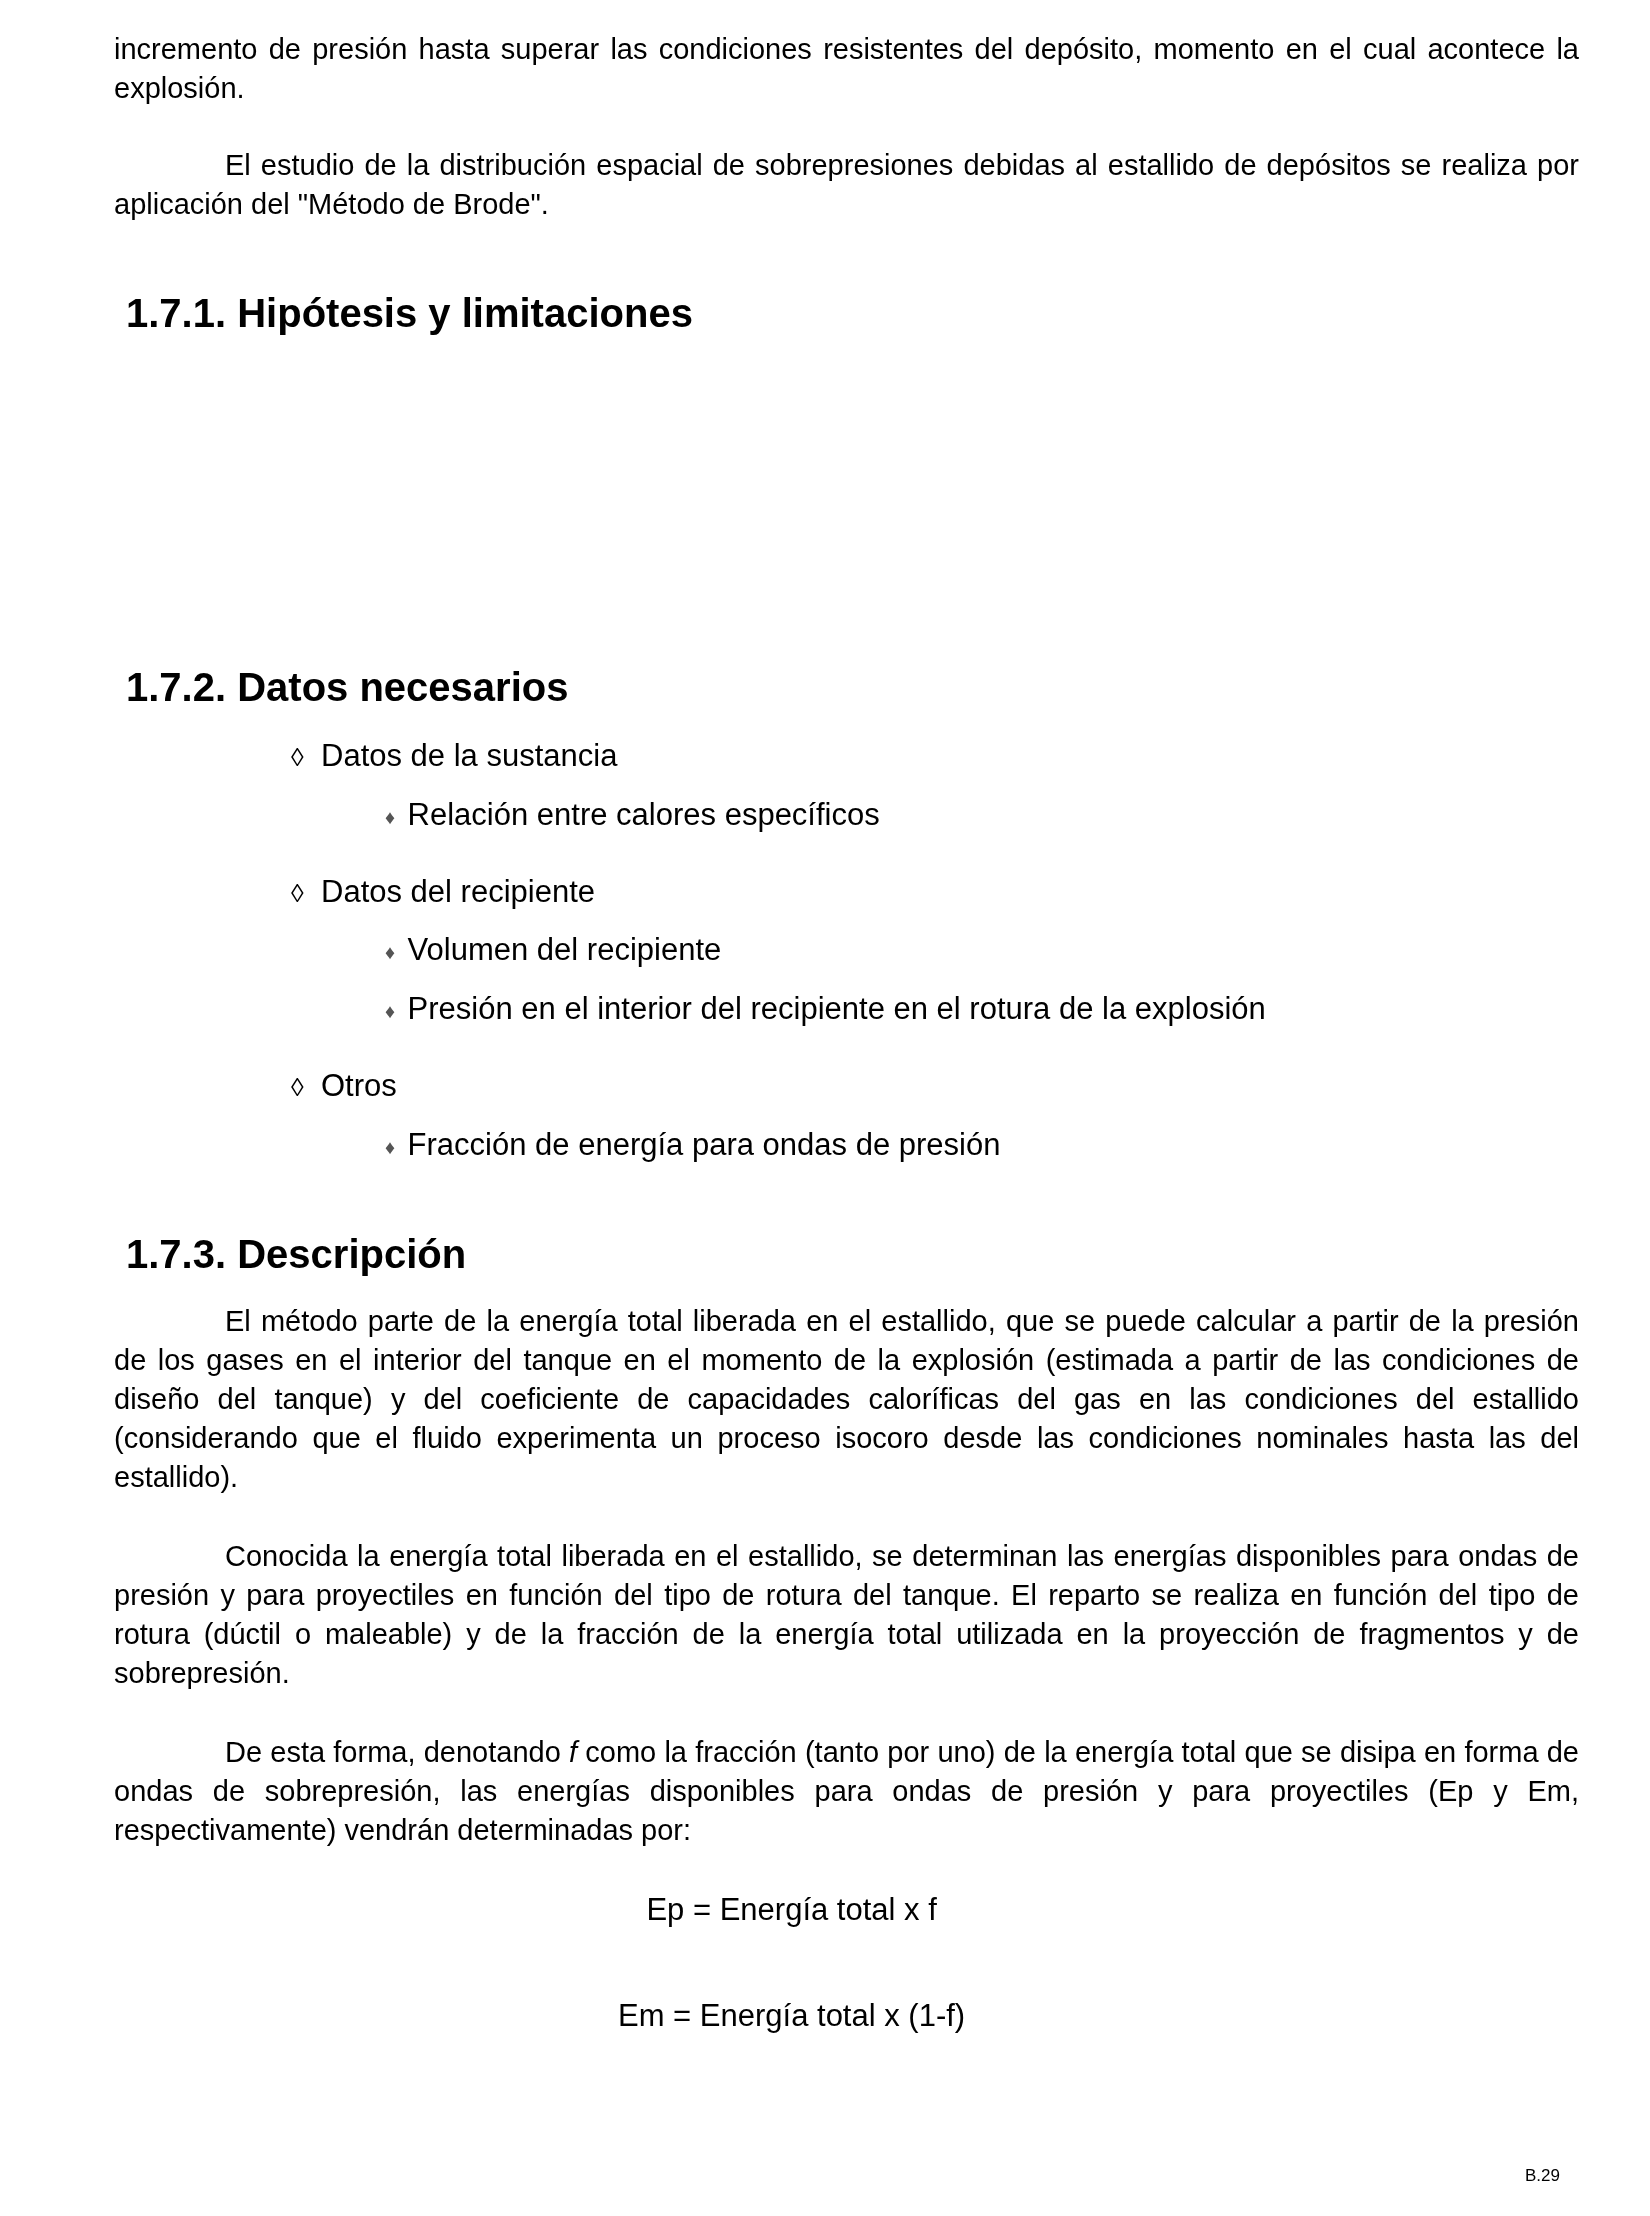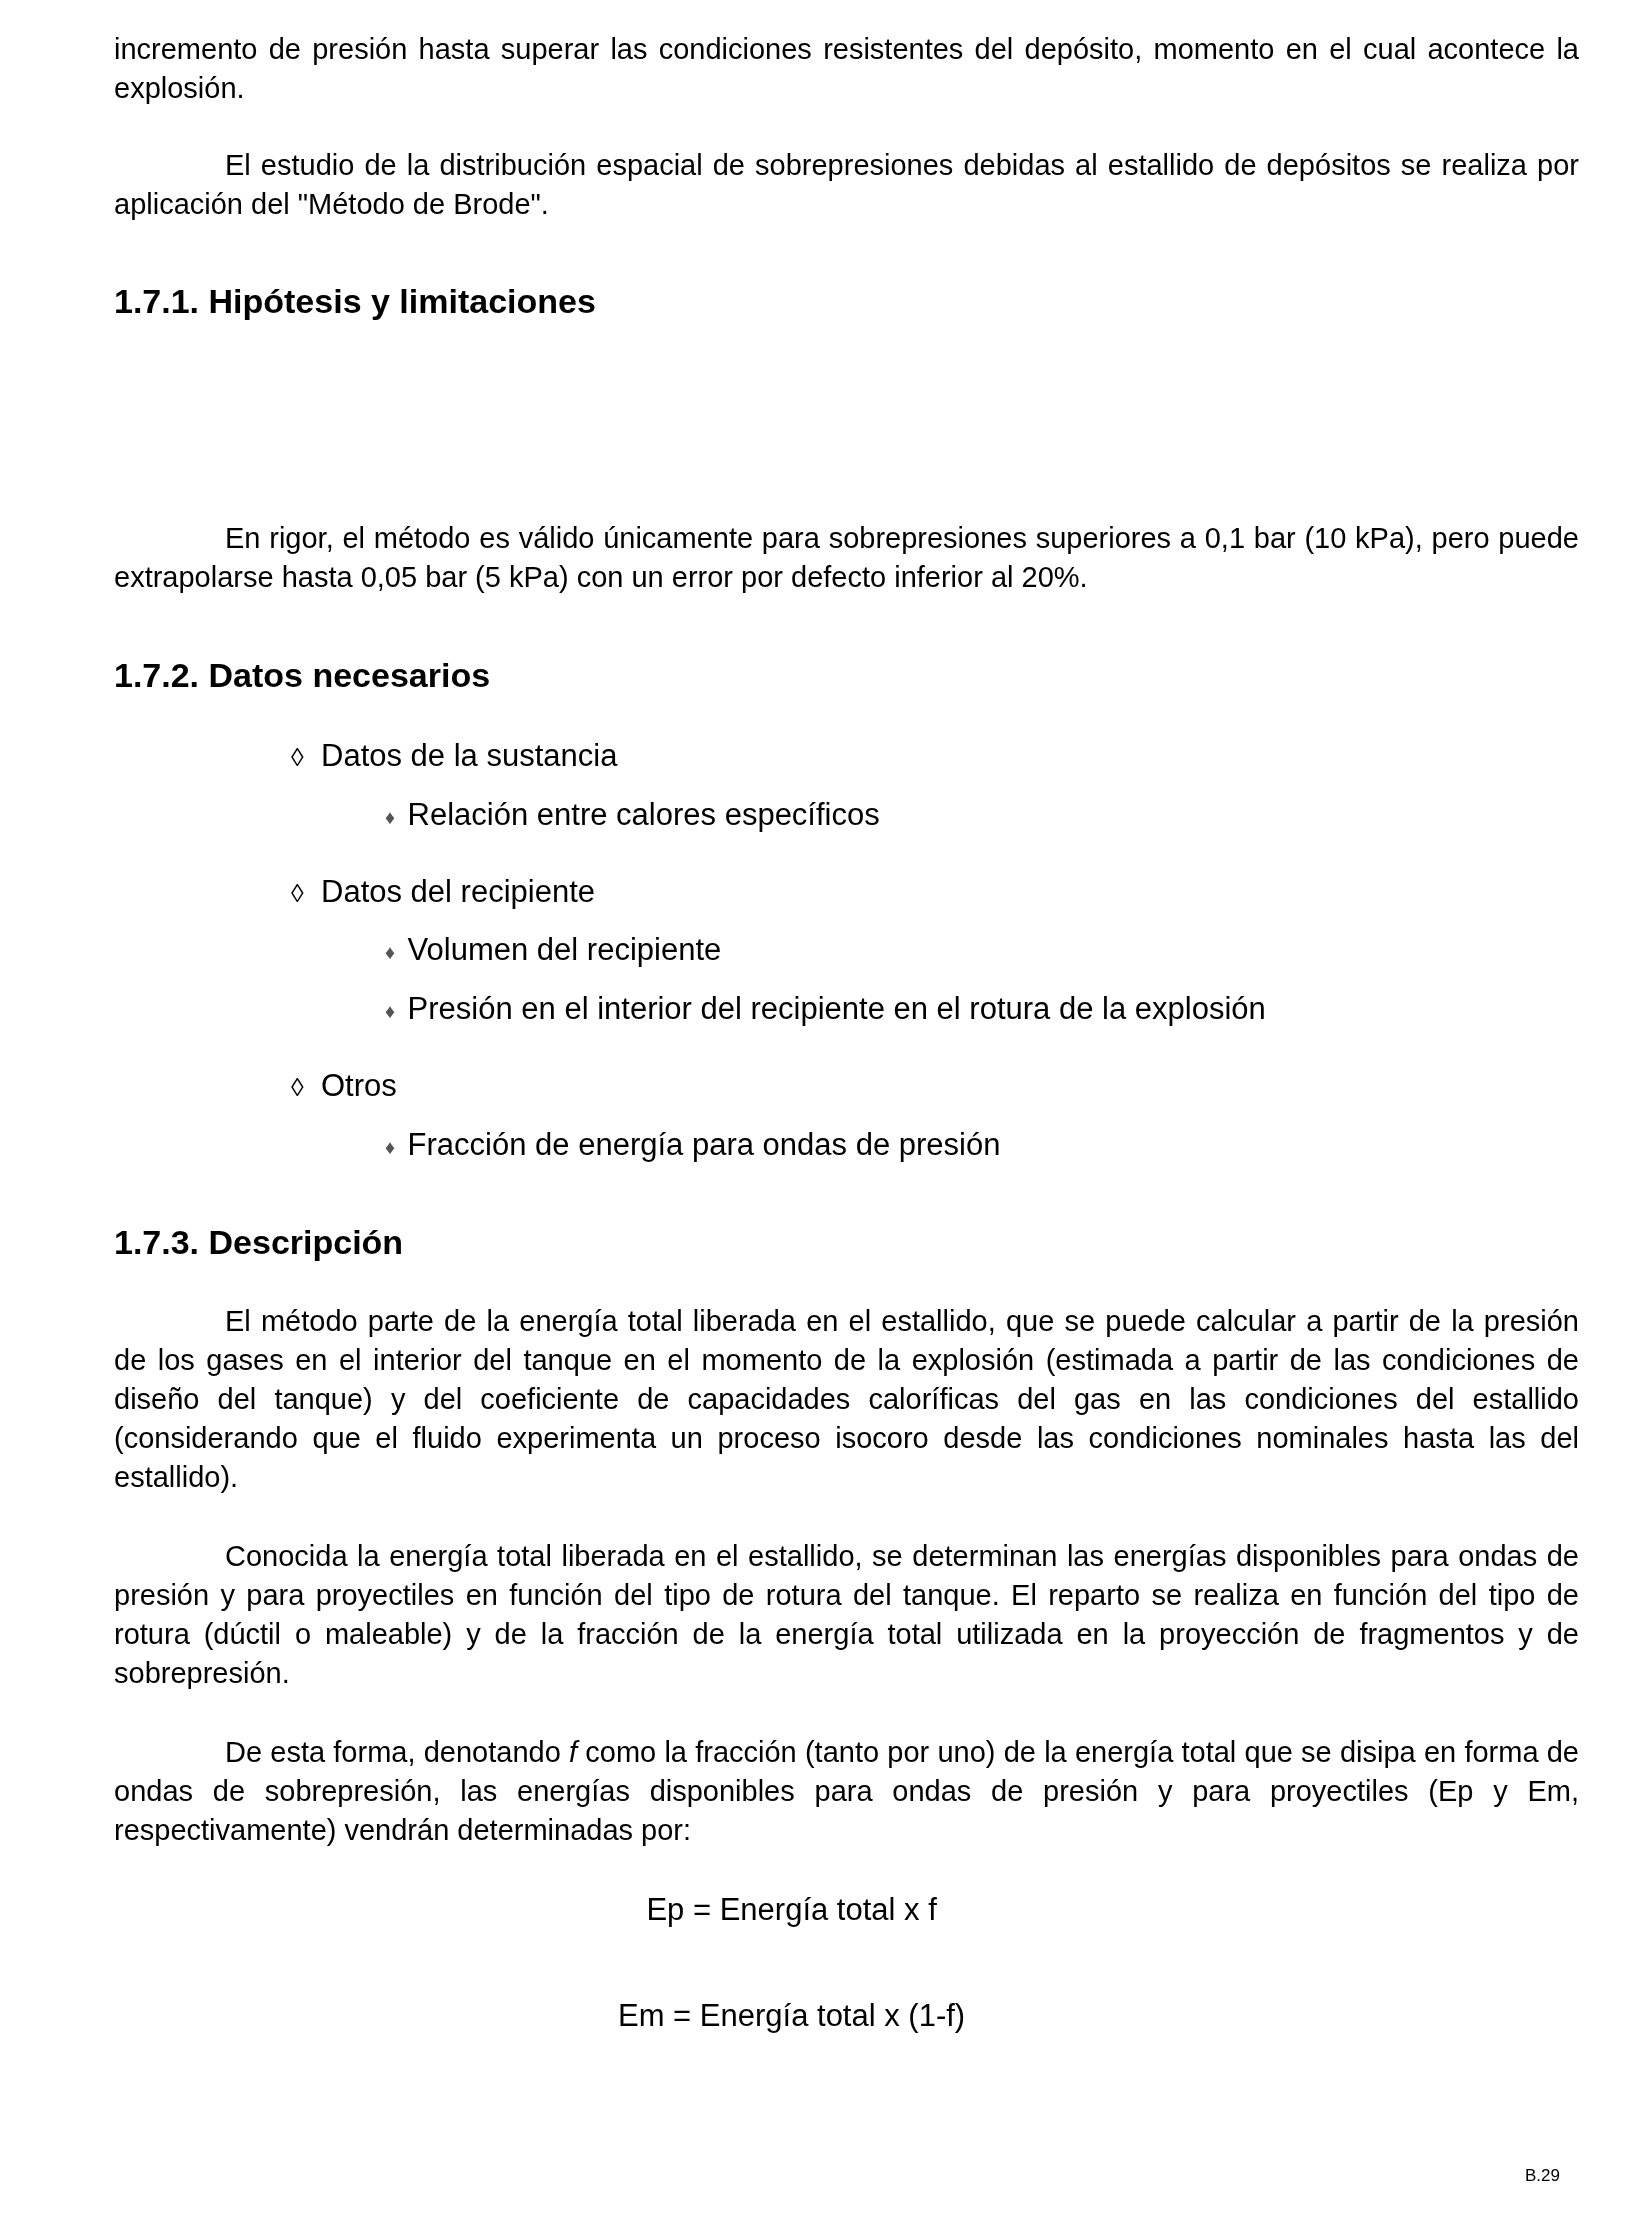--- a/index.html
+++ b/index.html
@@ -2,21 +2,21 @@
 <html style="font-size:12px"><head>
 <meta charset="utf-8">
 <style>
   html, body { margin:0; padding:0; background:#ffffff; }
   body { width:1650px; height:2216px; position:relative; overflow:hidden;
          font-family:"Liberation Sans", sans-serif; color:#000; }
   .page { position:absolute; left:0; top:0; width:1650px; height:2216px; }
   .block { position:absolute; left:114px; width:1465px; font-size:29px; line-height:39px; }
   .para { text-align:justify; text-align-last:left; margin:0; }
   .para .indent { display:inline-block; width:111px; }
-  .heading { position:absolute; left:114px; font-size:34px; font-weight:bold; line-height:39px; margin:0; }
+  .heading { position:absolute; left:114px; font-size:40px; font-weight:bold; line-height:39px; margin:12px; }
   .lvl1 { position:absolute; left:291px; font-size:31px; line-height:39px; }
   .lvl2 { position:absolute; left:385px; font-size:31px; line-height:39px; }
   .loz { display:inline-block; width:30px; font-size:25.6px; }
   .dia { display:inline-block; width:22.6px; font-size:19.6px; color:#555; vertical-align:1.5px; }
   .formula { position:absolute; left:0; width:1532px; text-align:center; font-size:31px; line-height:39px; }
   .formula span { position:relative; left:25.6px; }
   .pagenum { position:absolute; left:1525px; top:2159px; font-size:17px; line-height:33px; }
 </style>
 </head>
 <body>
@@ -27,23 +27,20 @@
     <p class="para">incremento de presión hasta superar las condiciones resistentes del depósito, momento en el cual acontece la explosión.</p>
   </div>
 
   <div class="block" style="top:146px;">
     <p class="para"><span class="indent"></span><span>El estudio de la distribución espacial de sobrepresiones debidas al estallido de depósitos se realiza por aplicación del "Método de Brode".</span></p>
   </div>
 
   <h2 class="heading" style="top:282px;">1.7.1. Hipótesis y limitaciones</h2>
 
 
-  <div class="block" style="top:519px;">
-    <p class="para"><span class="indent"></span><span>En rigor, el método es válido únicamente para sobrepresiones superiores a 0,1 bar (10 kPa), pero puede extrapolarse hasta 0,05 bar (5 kPa) con un error por defecto inferior al 20%.</span></p>
-  </div>
 
   <h2 class="heading" style="top:656px;">1.7.2. Datos necesarios</h2>
 
   <div class="lvl1" style="top:736px;">
     <span class="loz">◊</span><span>Datos de la sustancia</span>
   </div>
   <div class="lvl2" style="top:795px;">
     <span class="dia">♦</span><span>Relación entre calores específicos</span>
   </div>
 

